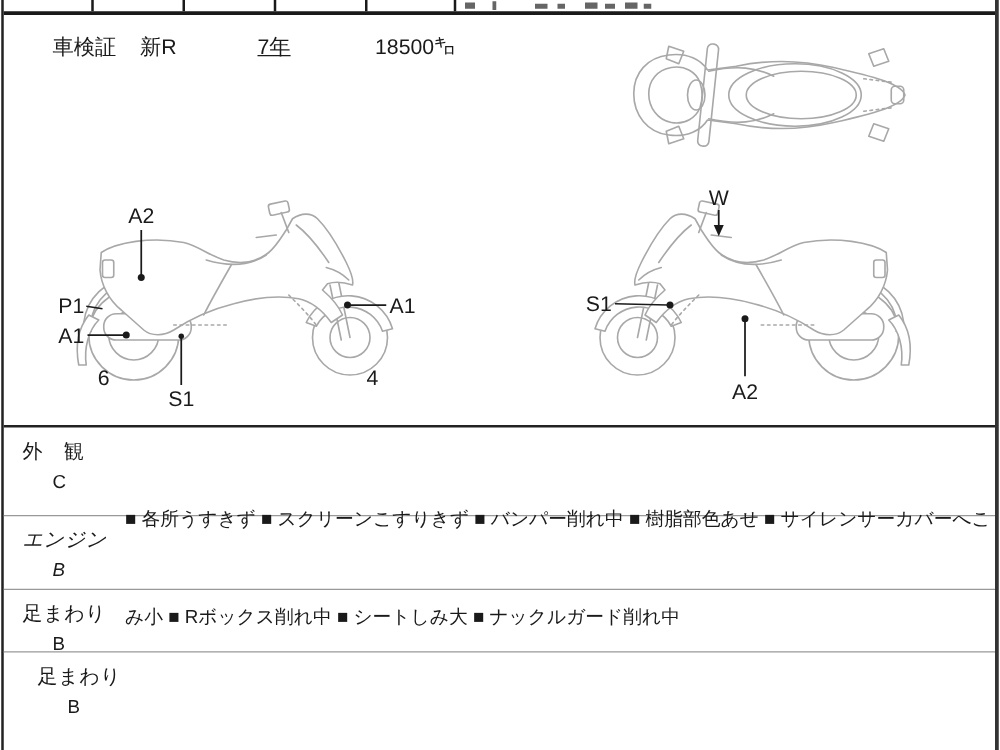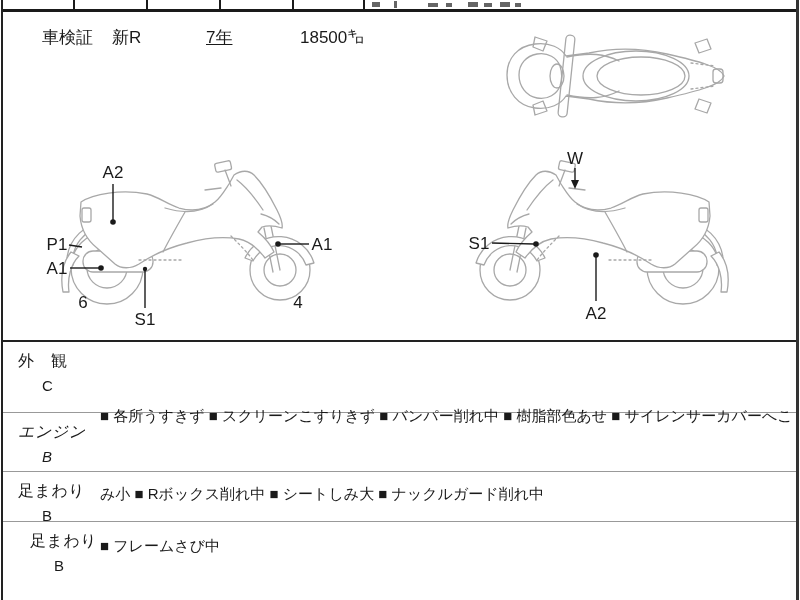--- a/index.html
+++ b/index.html
@@ -176,23 +176,20 @@
       <div class="sec-head">
         <div class="sec-name">エンジン</div>
         <div class="sec-grade">B</div>
       </div>
     </div>
     <div class="section sec-frm">
       <div class="sec-head">
         <div class="sec-name">足まわり</div>
         <div class="sec-grade">B</div>
       </div>
-      <div class="sec-body">
-        <div>■ フレームさび中</div>
-      </div>
     </div>
     <div class="section sec-uc">
       <div class="sec-head">
         <div class="sec-name">足まわり</div>
         <div class="sec-grade">B</div>
       </div>
     </div>
   </div>
 </div>
 

